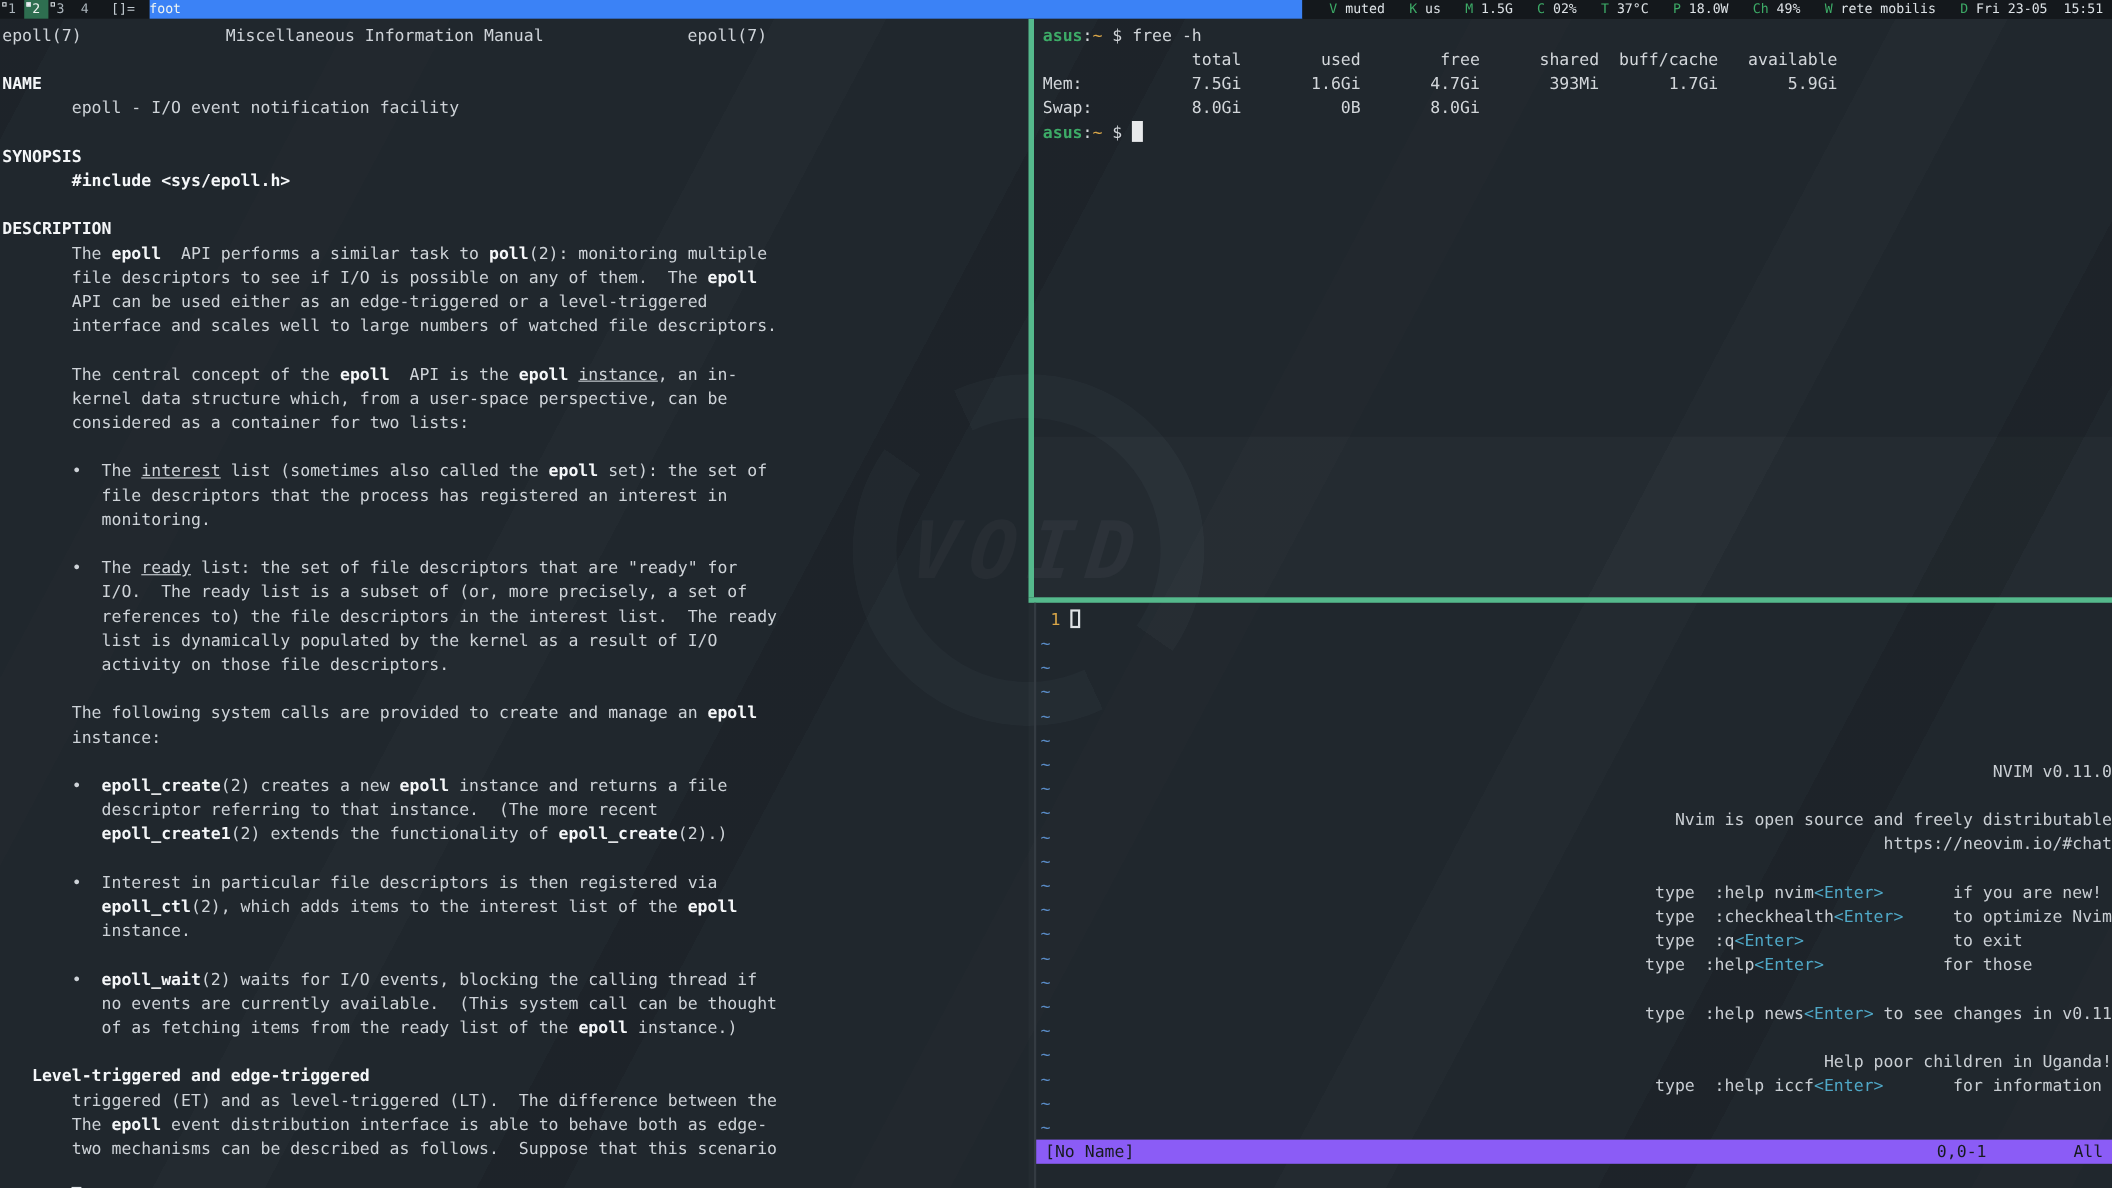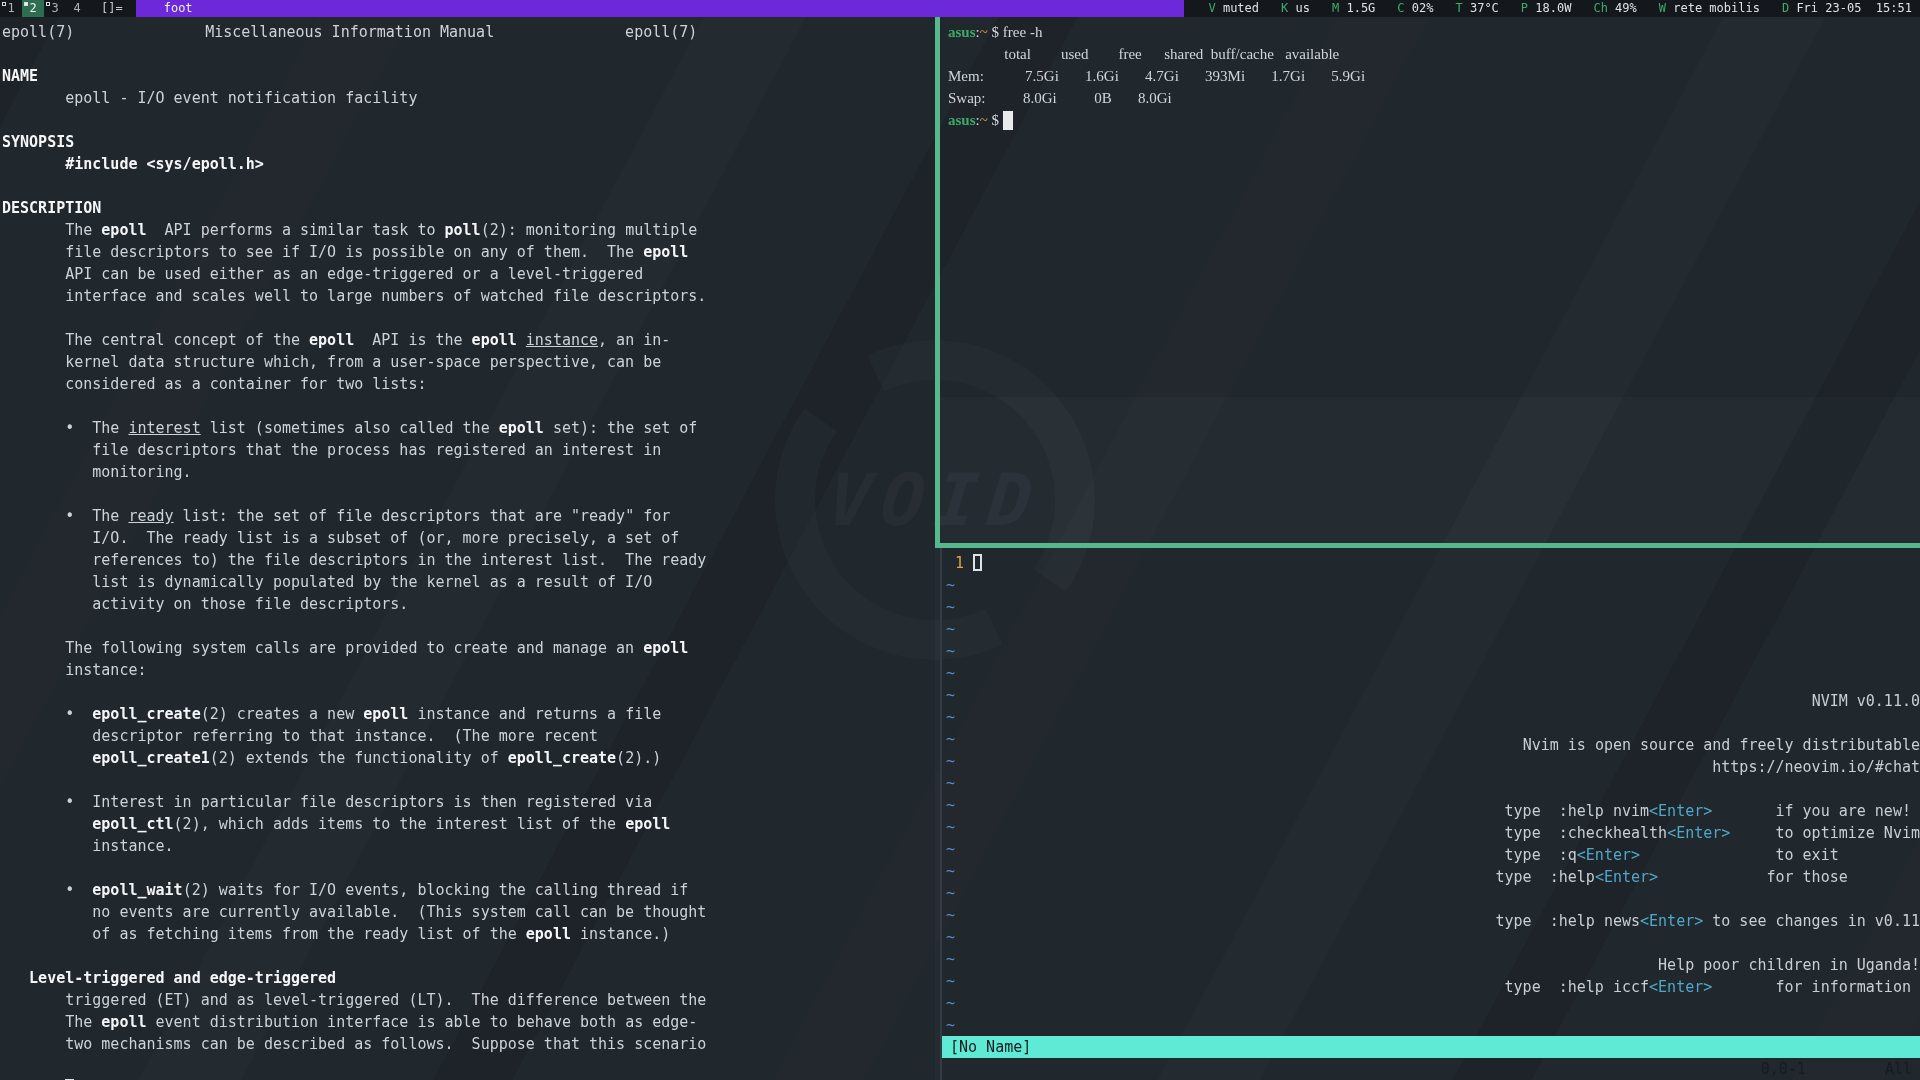--- a/index.html
+++ b/index.html
@@ -29,29 +29,29 @@
   
   .bar { position:absolute; left:0; top:0; width:1920px; height:17px; display:flex;
          background:#14181c; font-size:12px; line-height:17px; color:#c3cbd1; z-index:10; }
   .tags { display:flex; }
   .tag { position:relative; width:22px; text-align:center; color:#aab3ba; }
   .tag.selected { background:#2e6e50; color:#eef3f0; }
   .tag-mark { position:absolute; top:2px; left:2px; width:4px; height:4px;
               border:1px solid #d7dde1; }
   .tag.selected .tag-mark { background:#eef2f4; }
   .ltsymbol { padding:0 13px; color:#c3cbd1; }
-  .bar-title { width:1048px; background:#6d28d9; color:#eef3f0; padding-left:28px; }
+  .bar-title { width:1048px; background:#3b82f6; color:#eef3f0; padding-left:0; }
   .status { flex:1; display:flex; justify-content:flex-end; gap:22px;
             padding-right:8px; background:#14181c; color:#dde2e6; white-space:pre; }
   .mod .mkey { color:#3dab67; }
 
   
   .pane { position:absolute; background:rgba(14,20,26,0.18); }
   .man-pane  { left:0;   top:17px;  width:935px; height:1063px; padding:4px 0 16px 2px; }
-  .term-pane { left:940px; top:17px; width:980px; height:380px; padding:4px 0 0 8px;font-family:Liberation Serif, serif; }
+  .term-pane { left:940px; top:17px; width:980px; height:380px; padding:4px 0 0 8px; }
   .nvim-pane { left:940px; top:548px; width:980px; height:532px; padding-top:4px;
                border-left:2px solid #343b42; }
   .vsplit { position:absolute; left:935px; top:17px; width:5px; height:526px; background:#55b98c; }
   .hsplit { position:absolute; left:935px; top:543px; width:985px; height:5px; background:#55b98c; }
 
   
   .term-line { height:22px; line-height:22px; white-space:pre; font-size:15px; color:#d2d6da; }
   .man-pane .term-line { color:#ced3d8; }
   .man-header { width:77ch; display:flex; justify-content:space-between;
                 height:22px; line-height:22px; font-size:15px; color:#ced3d8; white-space:pre; }
@@ -66,22 +66,22 @@
                    vertical-align:middle; margin-top:-2px; background:transparent; }
 
   
   .nvim-row { position:relative; height:22px; line-height:22px; white-space:pre;
               font-size:15px; padding-left:4px; }
   .nvim-tilde { color:#5a8cc7; }
   .nvim-num { color:#d9a648; }
   .splash { position:absolute; left:0; right:0; top:0; display:flex;
             justify-content:flex-end; white-space:pre; color:#c9ced3;margin-top:28px; }
   .nvim-statusline { position:absolute; left:0; right:0; bottom:22px; height:22px;
-            line-height:22px; background:#5eead4; color:#171b20; font-size:15px;
-            display:flex; padding:0 8px; white-space:pre;flex-direction:column; }
+            line-height:22px; background:#8b5cf6; color:#171b20; font-size:15px;
+            display:flex; padding:0 8px; white-space:pre; }
   .sl-right { margin-left:auto; display:flex; gap:79px; }
   .nvim-cmdline { position:absolute; left:0; right:0; bottom:0; height:22px; }
 </style>
 </head>
 <body>
 
 <div class="screen">
 
   <div class="wallpaper">
     <div class="wp-stripes"></div>

